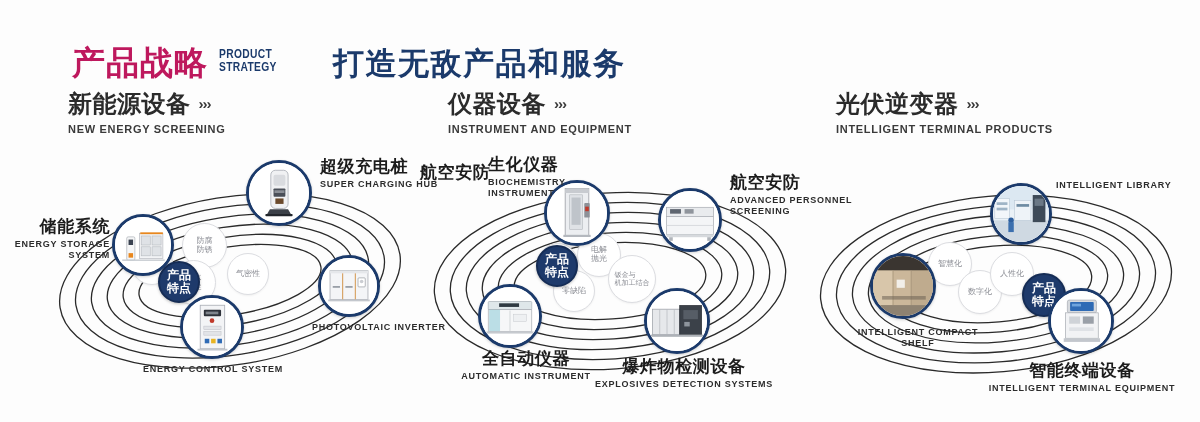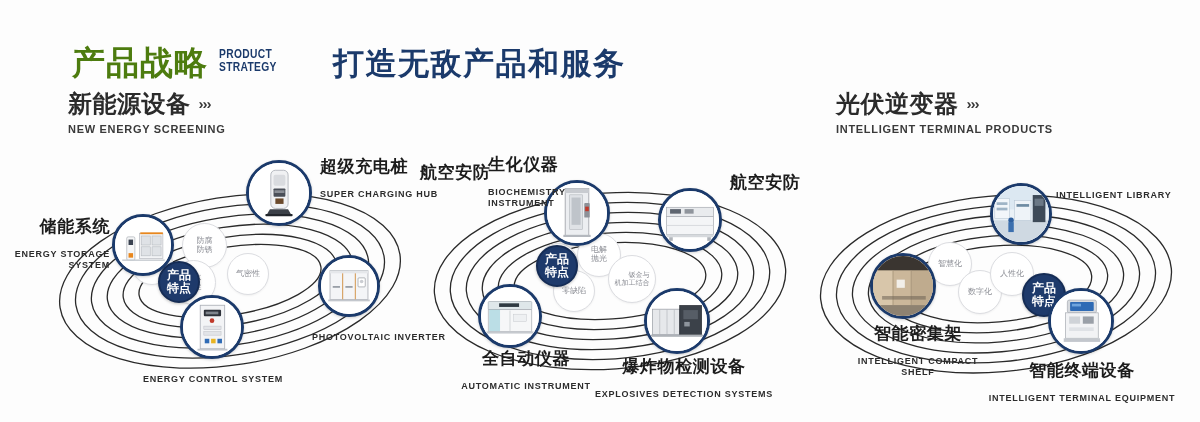--- a/index.html
+++ b/index.html
@@ -10,21 +10,21 @@
     overflow: hidden;
     position: relative;
   }
   .page { position: relative; width: 1200px; height: 422px; }
 
   
   .header { position: absolute; left: 0; top: 22px; width: 1200px; height: 56px; }
   .hdr-cn {
     position: absolute; left: 72px; top: 24px;
     font-size: 33px; font-weight: bold; letter-spacing: 1px;
-    color: #4d7c0f; line-height: 1;
+    color: #be185d; line-height: 1;
   }
   .hdr-en {
     position: absolute; left: 219px; top: 26px;
     font-size: 12.5px; font-weight: bold; line-height: 13px;
     color: #1b3a6b; letter-spacing: 0.4px;
     transform: scaleX(0.82); transform-origin: left top;
   }
   .hdr-en div { white-space: nowrap; }
   .hdr-sub {
     position: absolute; left: 333px; top: 26px;
@@ -64,31 +64,31 @@
   }
 
   
   .plabel { position: absolute; white-space: nowrap; }
   .plabel .cn {
     font-size: 17px; font-weight: bold; color: #1c1c1c;
     letter-spacing: 0.6px; line-height: 1.1;
   }
   .plabel .en {
     font-size: 9px; font-weight: bold; color: #2c2c2c;
-    letter-spacing: 0.75px; line-height: 1.25; margin-top: 12px;
+    letter-spacing: 0.75px; line-height: 1.25; margin-top: 2px;
   }
   .plabel.ta-r { text-align: right; }
   .plabel.ta-l { text-align: left; }
   .plabel.ta-c { text-align: center; }
 
   
   .bubble {
     position: absolute; border-radius: 50%;
     display: flex; align-items: center; justify-content: center;
-    text-align: right; line-height: 1.12;
+    text-align: left; line-height: 1.12;
   }
   .bubble.light {
     background: #ffffff;
     border: 1px solid #dcdde1;
     color: #8d8f96;
     font-size: 8px;
     box-shadow: 0 1px 2px rgba(0,0,0,0.05);
   }
   .bubble.core {
     background: #1e3a6b;
@@ -114,20 +114,24 @@
       <div>STRATEGY</div>
     </div>
     <div class="hdr-sub">打造无敌产品和服务</div>
   </div>
 
   <div class="sect-title" style="left:68px; top:92px;">
     <div class="sect-cn"><span>新能源设备</span><span class="sect-arrows">›››</span></div>
     <div class="sect-en">NEW ENERGY SCREENING</div>
   </div>
 
+  <div class="sect-title" style="left:448px; top:92px;">
+    <div class="sect-cn"><span>仪器设备</span><span class="sect-arrows">›››</span></div>
+    <div class="sect-en">INSTRUMENT AND EQUIPMENT</div>
+  </div>
 
   <div class="sect-title" style="left:836px; top:92px;">
     <div class="sect-cn"><span>光伏逆变器</span><span class="sect-arrows">›››</span></div>
     <div class="sect-en">INTELLIGENT TERMINAL PRODUCTS</div>
   </div>
 
   <div class="cluster" style="left:30px;">
     <svg class="orbits" viewBox="0 0 400 262">
       <g fill="none" stroke="#2a2a2a" stroke-width="1.3">
         <ellipse cx="200" cy="131" rx="172" ry="84" transform="rotate(-9 200 131)"></ellipse>
@@ -313,20 +317,21 @@
         <rect x="26" y="20" width="10" height="5" fill="#8f949c"></rect>
         <rect x="6" y="28" width="52" height="20" fill="#f4f5f7" stroke="#a9adb4" stroke-width="0.8"></rect>
         <line x1="6" y1="38" x2="58" y2="38" stroke="#cdd0d5" stroke-width="0.8"></line>
         <rect x="6" y="48" width="52" height="3" fill="#d6d9dd"></rect>
         <rect x="9" y="51" width="4" height="4" fill="#b0b4ba"></rect>
         <rect x="51" y="51" width="4" height="4" fill="#b0b4ba"></rect>
       </svg>
     </div>
     <div class="plabel ta-l" style="left:320px; top:24px;">
       <div class="cn">航空安防</div>
+      <div class="en">ADVANCED PERSONNEL<br>SCREENING</div>
     </div>
 
     <div class="node" style="left:68px; top:134px; width:64px; height:64px;">
       <svg class="art" viewBox="0 0 64 64">
         <rect x="0" y="0" width="64" height="64" fill="#fff"></rect>
         <rect x="8" y="16" width="48" height="9" rx="1" fill="#dfe7ea" stroke="#a9b2b8" stroke-width="0.8"></rect>
         <rect x="20" y="18" width="22" height="4" fill="#2f3a42"></rect>
         <rect x="8" y="25" width="48" height="24" fill="#f6f7f8" stroke="#a9adb4" stroke-width="0.8"></rect>
         <rect x="9" y="25" width="12" height="24" fill="#7fc6d4" opacity="0.5"></rect>
         <line x1="32" y1="26" x2="32" y2="49" stroke="#c6cacf" stroke-width="0.8"></line>
@@ -420,21 +425,20 @@
         <rect x="22" y="16" width="20" height="38" fill="#cbb79a"></rect>
         <rect x="42" y="16" width="24" height="38" fill="#bfab8e"></rect>
         <rect x="26" y="26" width="9" height="9" fill="#f2efe9"></rect>
         <line x1="22" y1="16" x2="22" y2="54" stroke="#a8957a" stroke-width="1"></line>
         <line x1="42" y1="16" x2="42" y2="54" stroke="#a8957a" stroke-width="1"></line>
         <rect x="0" y="54" width="66" height="12" fill="#8e8271"></rect>
         <rect x="10" y="44" width="48" height="4" fill="#6d6253" opacity="0.55"></rect>
       </svg>
     </div>
     <div class="plabel ta-c" style="left:-20px; top:175px; width:276px;">
-      <div class="cn">智能密集架</div>
       <div class="en">INTELLIGENT COMPACT<br>SHELF</div>
     </div>
 
     <div class="node" style="left:248px; top:138px; width:66px; height:66px;">
       <svg class="art" viewBox="0 0 66 66">
         <rect x="0" y="0" width="66" height="66" fill="#fff"></rect>
         <rect x="18" y="10" width="32" height="14" rx="2" fill="#d7dade" stroke="#a9adb4" stroke-width="0.8"></rect>
         <rect x="21" y="12" width="26" height="10" rx="1" fill="#2f6bb5"></rect>
         <rect x="23" y="14" width="10" height="3" fill="#6ea4dd"></rect>
         <rect x="16" y="24" width="36" height="28" fill="#f2f3f5" stroke="#a9adb4" stroke-width="0.8"></rect>

